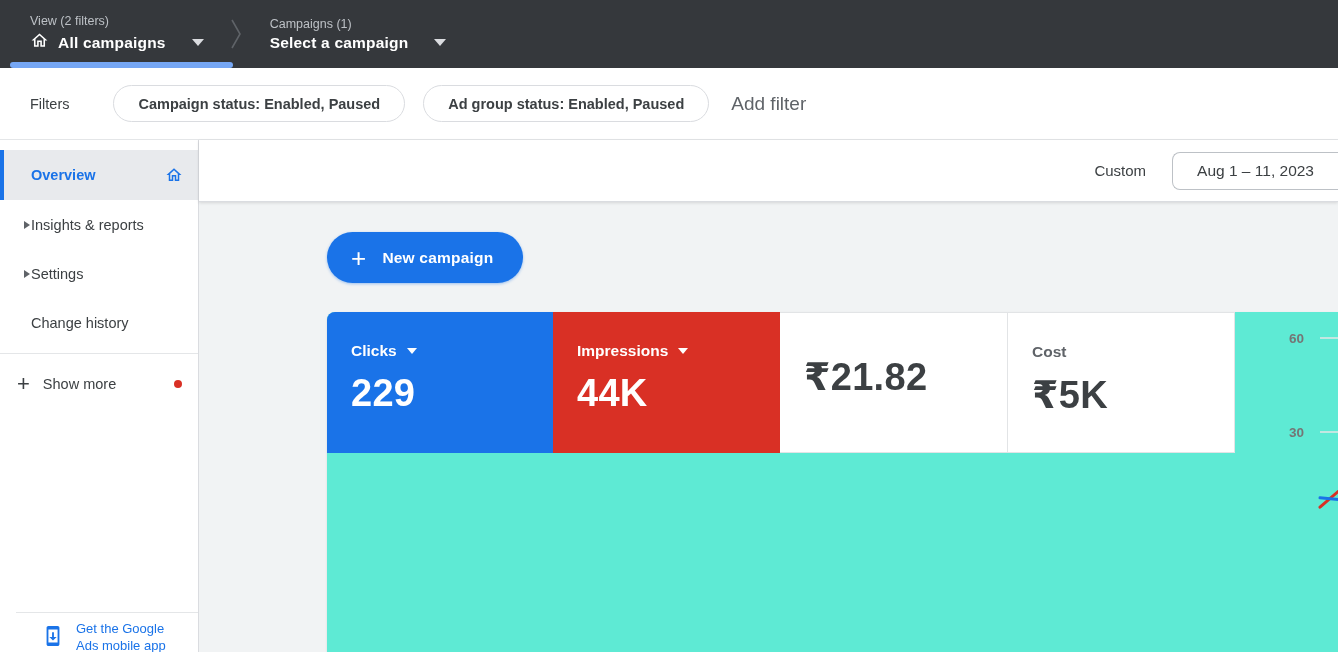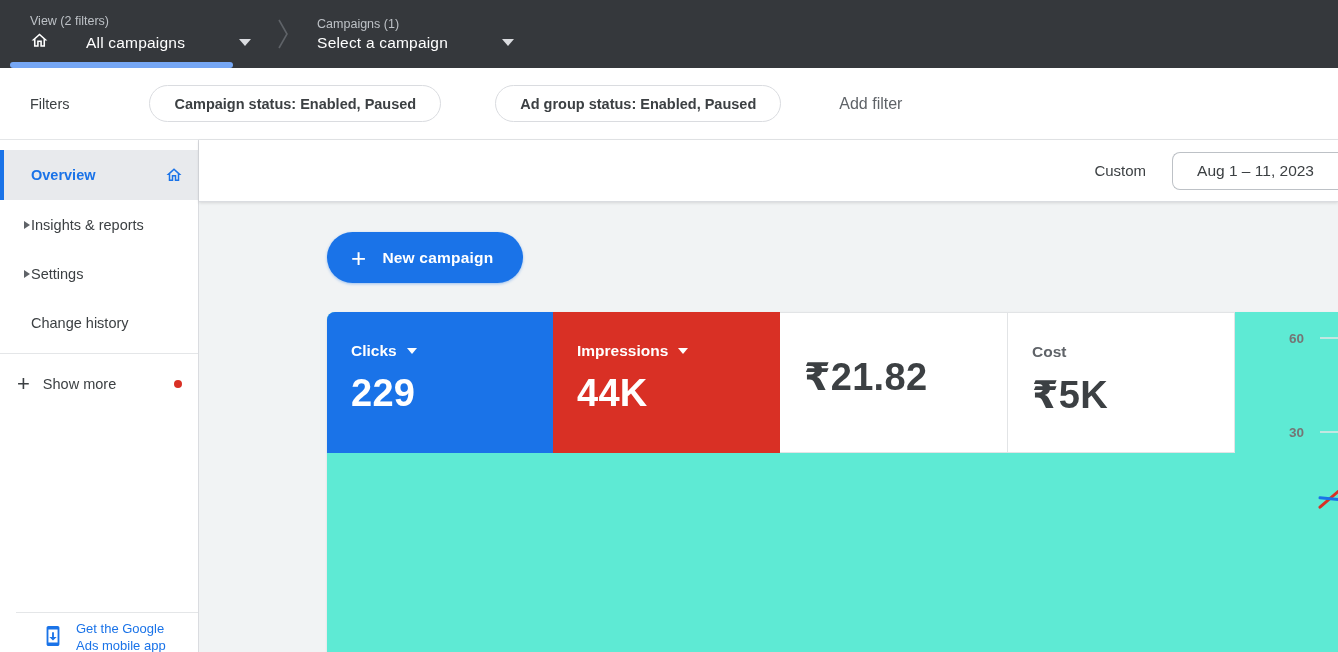--- a/index.html
+++ b/index.html
@@ -5,36 +5,36 @@
   * { margin:0; padding:0; box-sizing:border-box; }
   html,body { width:1338px; height:652px; overflow:hidden;
     font-family:"Liberation Sans","DejaVu Sans",sans-serif; background:#fff; }
 
   
   .topbar { position:relative; height:68px; background:#35383c; display:flex; align-items:center; }
   .tb-group { display:flex; flex-direction:column; justify-content:center; cursor:pointer; }
   .tb-group.view { margin-left:30px; }
   .tb-group.camp { margin-left:28px; }
   .tb-small { font-size:12.5px; color:#bdc1c6; margin-bottom:3px; }
-  .tb-main { display:flex; align-items:center; color:#fff; font-size:15.5px; font-weight:400; letter-spacing:.2px;gap:28px; }
+  .tb-main { display:flex; align-items:center; color:#fff; font-size:15.5px; font-weight:700; letter-spacing:.2px; }
   .tb-main .homeicon { margin-right:9px; color:#fff; }
   .tb-caret { width:0; height:0; border-left:6px solid transparent; border-right:6px solid transparent;
     border-top:7px solid #dadce0; margin-left:26px; display:inline-block; }
   .tb-sep { margin-left:26px; height:34px; display:flex; align-items:center; }
   .nav-indicator { position:absolute; left:10px; bottom:0px; width:223px; height:6px;
     border-radius:3px; background:#76a7f5; }
 
   
   .filtersbar { height:72px; background:#fff; border-bottom:1px solid #e4e6e8;
-    display:flex; align-items:center; padding-left:30px;gap:36px; }
+    display:flex; align-items:center; padding-left:30px; }
   .filters-label { font-size:14.5px; color:#3c4043; margin-right:44px; }
   .chip { height:37px; border:1px solid #dadce0; border-radius:19px; display:flex; align-items:center;
     padding:0 24px; font-size:14.5px; font-weight:700; color:#3c4043; margin-right:18px;
     background:#fff; cursor:pointer; white-space:nowrap; }
-  .add-filter { font-size:16px; color:#5f6368; margin-left:4px; cursor:pointer; }
+  .add-filter { font-size:19px; color:#5f6368; margin-left:4px; cursor:pointer; }
 
   
   .bodywrap { display:flex; height:522px; }
   .sidebar { width:199px; background:#fff; border-right:1px solid #dadce0; position:relative; flex:none; }
   .side-item { height:49px; display:flex; align-items:center; position:relative;
     font-size:14.5px; color:#3c4043; cursor:pointer; padding-left:31px; }
   .side-item.selected { height:50px; margin-top:10px; background:#e8eaed; color:#1a73e8; font-weight:700; }
   .side-item.selected::before { content:""; position:absolute; left:0; top:0; bottom:0; width:4px; background:#1a73e8; }
   .side-item .trail-icon { position:absolute; right:15px; color:#5f6368; display:flex; }
   .side-item.selected .trail-icon { color:#1a73e8; }

